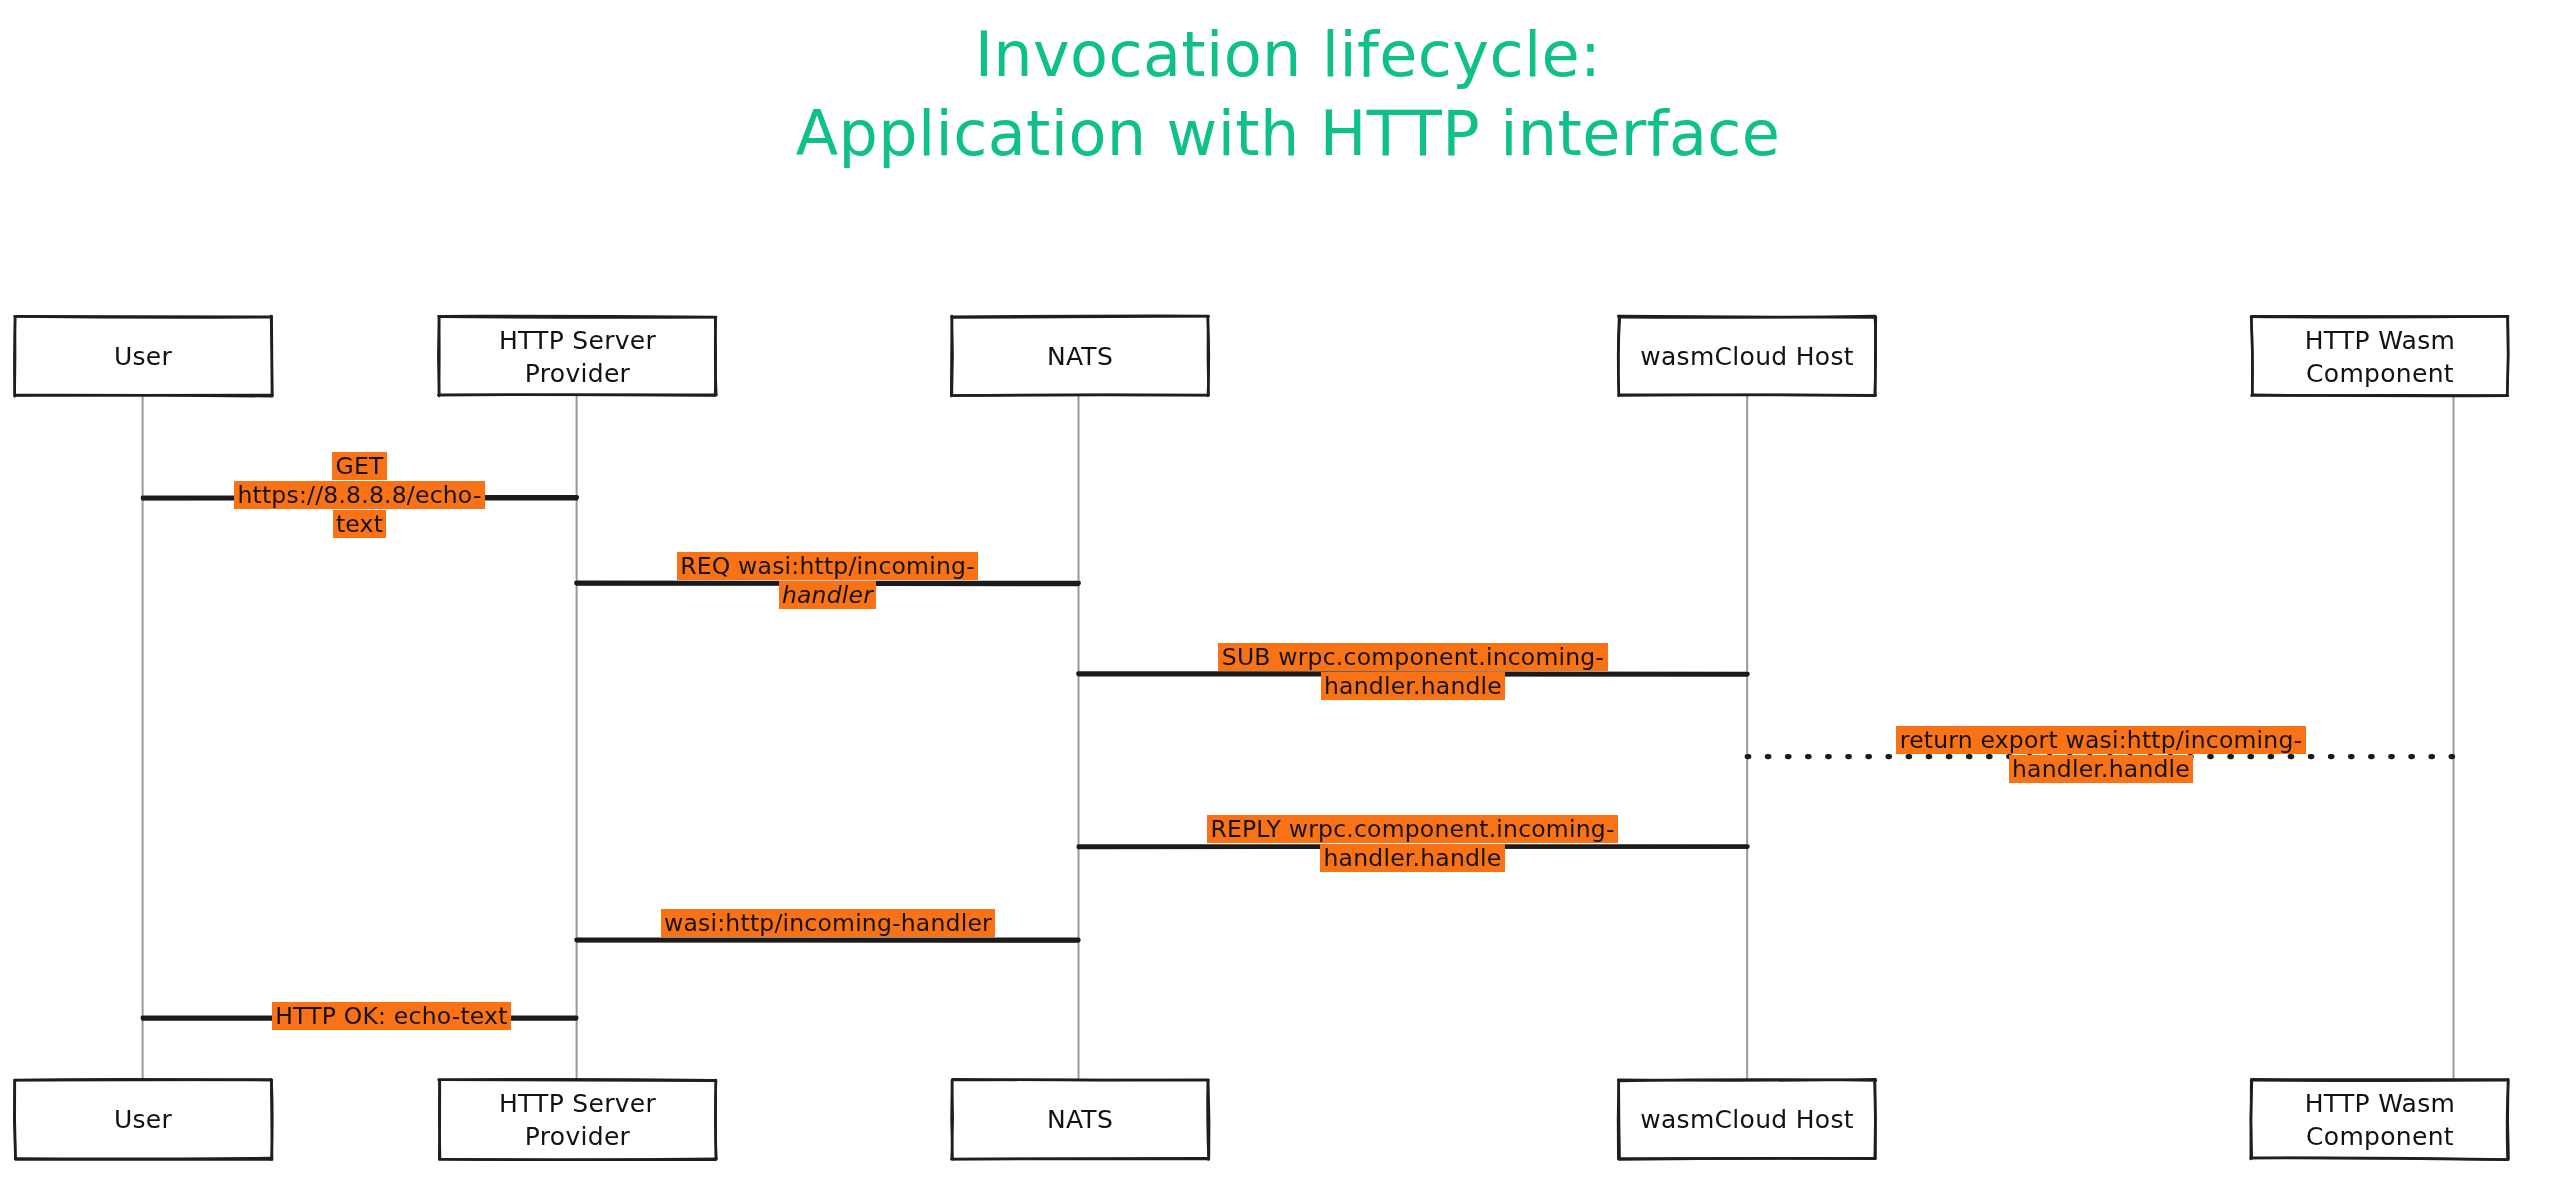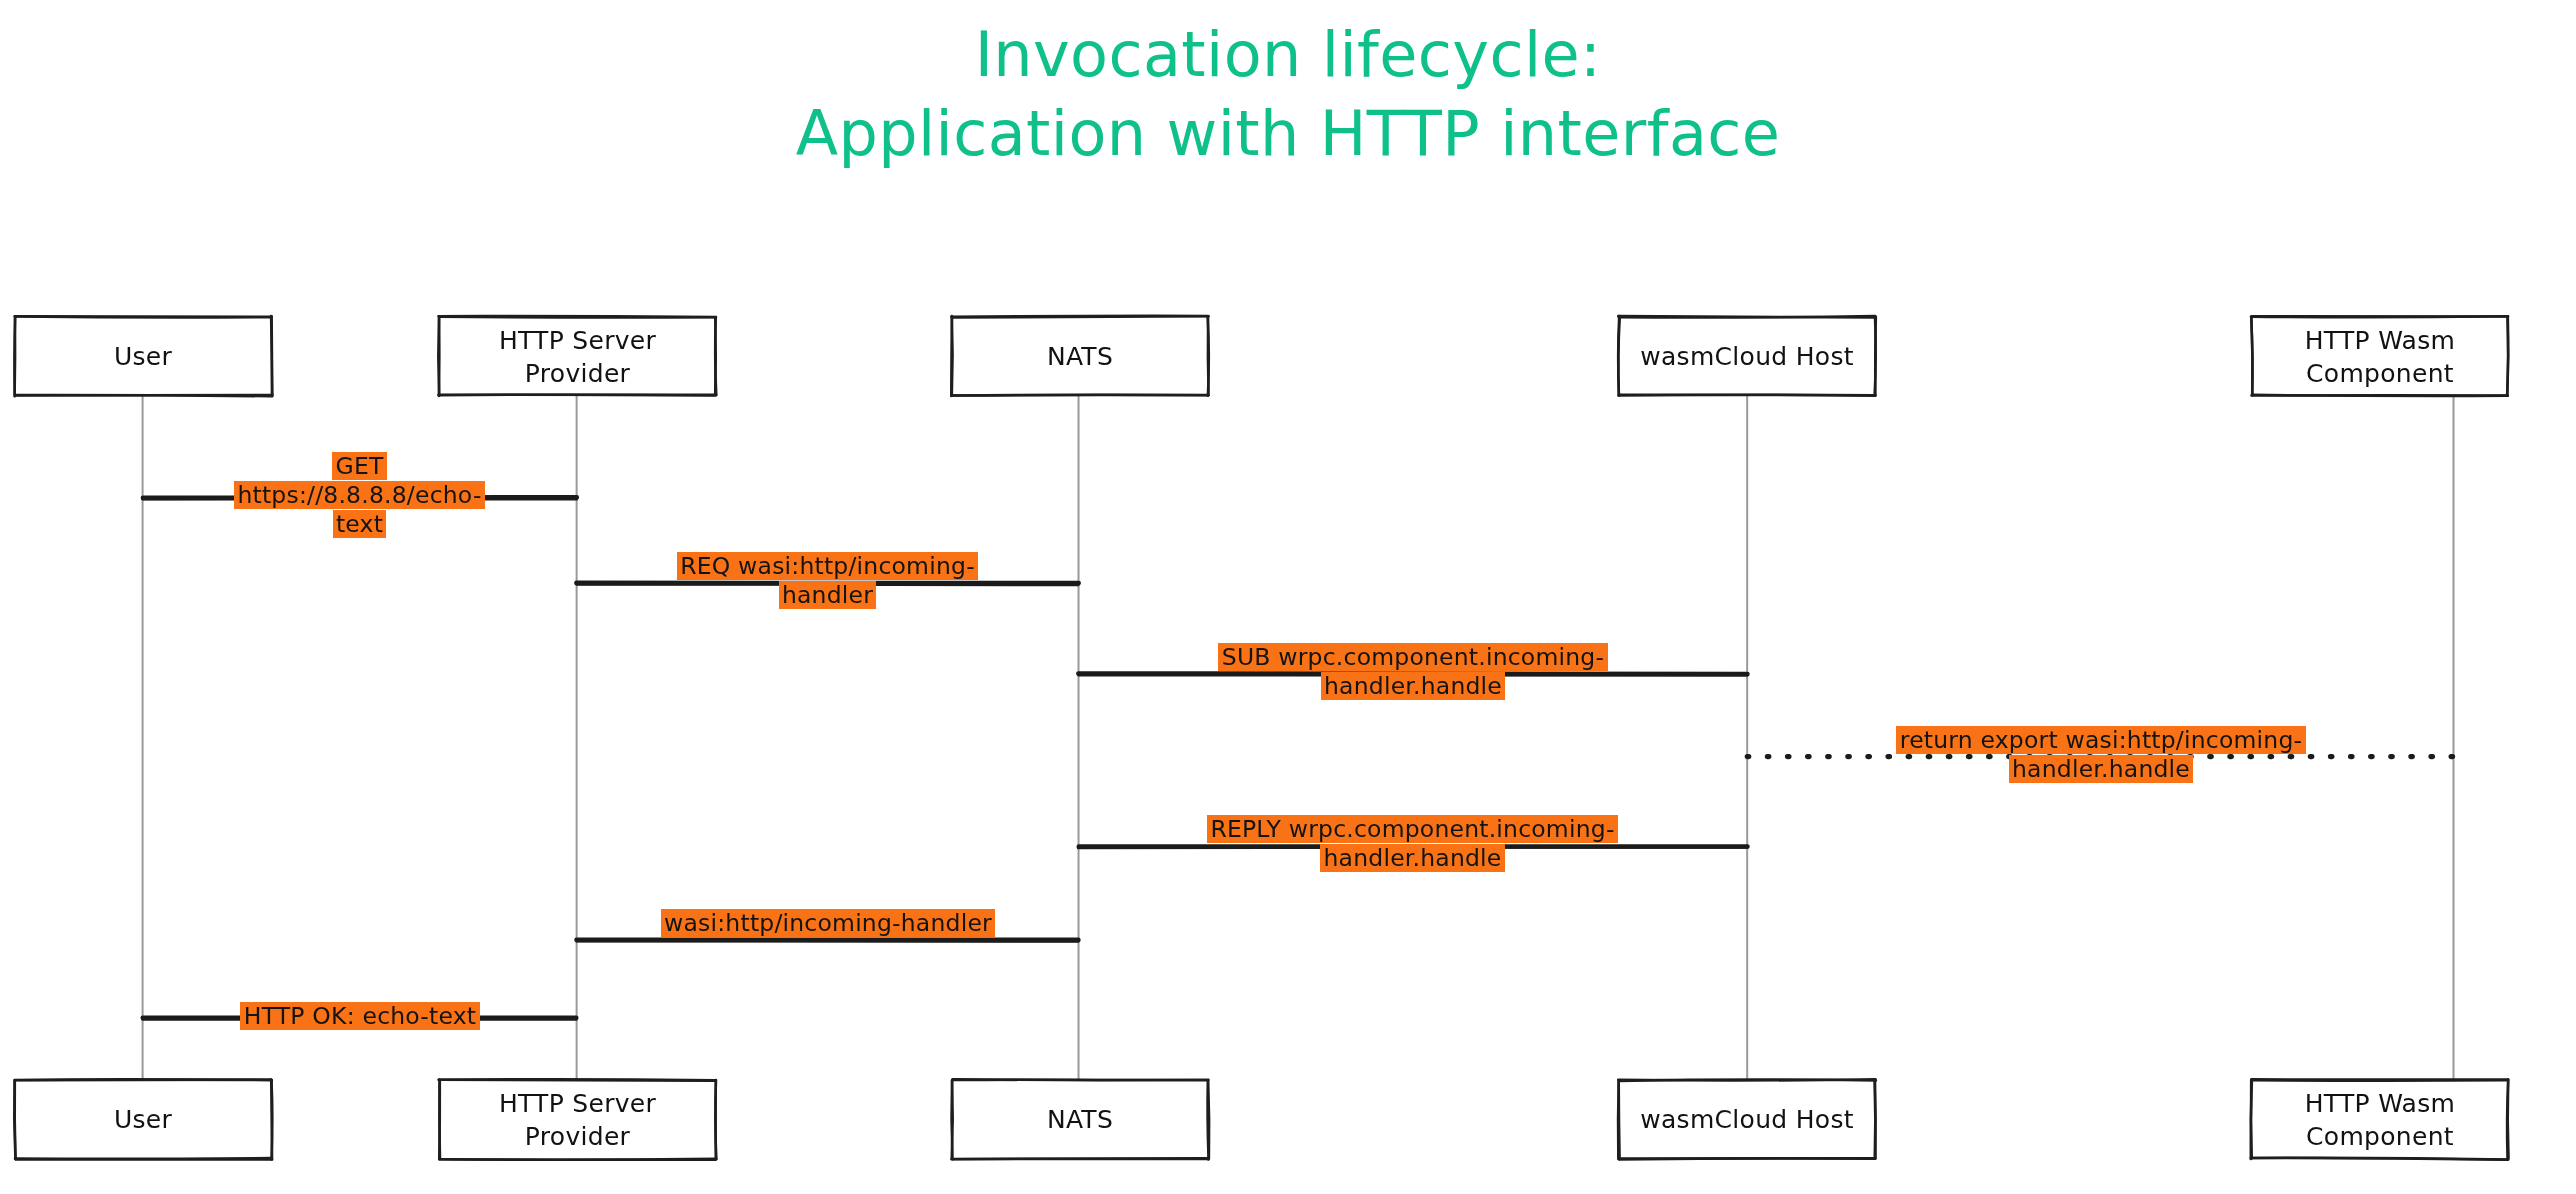--- a/index.html
+++ b/index.html
@@ -333,22 +333,22 @@
       <div class="pbox-label" style="left: 952px; top: 1080px; width: 256px; height: 79px;">NATS</div>
       <div class="pbox-label" style="left: 1619px; top: 317px; width: 256px; height: 79px;">wasmCloud Host</div>
       <div class="pbox-label" style="left: 1619px; top: 1080px; width: 256px; height: 79px;">wasmCloud Host</div>
       <div class="pbox-label" style="left: 2252px; top: 317px; width: 256px; height: 79px;">HTTP Wasm
 Component</div>
       <div class="pbox-label" style="left: 2252px; top: 1080px; width: 256px; height: 79px;">HTTP Wasm
 Component</div>
     </div>
   <div id="msg-labels">
       <div class="msg-label" style="left: 192px; top: 452px; width: 335px;"><div style="line-height: 29px;"><span class="seg">GET</span></div><div style="line-height: 29px;"><span class="seg">https://8.8.8.8/echo-</span></div><div style="line-height: 29px;"><span class="seg">text</span></div></div>
-      <div class="msg-label" style="left: 618px; top: 552px; width: 419px;"><div style="line-height: 29px;"><span class="seg">REQ wasi:http/incoming-</span></div><div style="line-height: 29px;"><span class="seg">handler</span></div></div>
+      <div class="msg-label" style="left: 618px; top: 552px; width: 419px;"><div style="line-height: 29px;"><span class="seg">REQ wasi:http/incoming-</span></div><div style="line-height: 29px; font-style: italic;"><span class="seg">handler</span></div></div>
       <div class="msg-label" style="left: 1170px; top: 643px; width: 486px;"><div style="line-height: 29px;"><span class="seg">SUB wrpc.component.incoming-</span></div><div style="line-height: 29px;"><span class="seg">handler.handle</span></div></div>
       <div class="msg-label" style="left: 1841px; top: 726px; width: 520px;"><div style="line-height: 29px;"><span class="seg">return export wasi:http/incoming-</span></div><div style="line-height: 29px;"><span class="seg">handler.handle</span></div></div>
       <div class="msg-label" style="left: 1161px; top: 815px; width: 503px;"><div style="line-height: 29px;"><span class="seg">REPLY wrpc.component.incoming-</span></div><div style="line-height: 29px;"><span class="seg">handler.handle</span></div></div>
       <div class="msg-label" style="left: 610px; top: 909px; width: 436px;"><div style="line-height: 29px;"><span class="seg">wasi:http/incoming-handler</span></div></div>
-      <div class="msg-label" style="left: 209px; top: 1002px; width: 302px;"><div style="line-height: 29px;"><span class="seg">HTTP OK: echo-text</span></div></div>
+      <div class="msg-label" style="left: 209px; top: 1002px; width: 302px;"><div style="line-height: 29px; text-align: right;"><span class="seg">HTTP OK: echo-text</span></div></div>
     </div>
 
 </div>
 
 
 </body></html>

